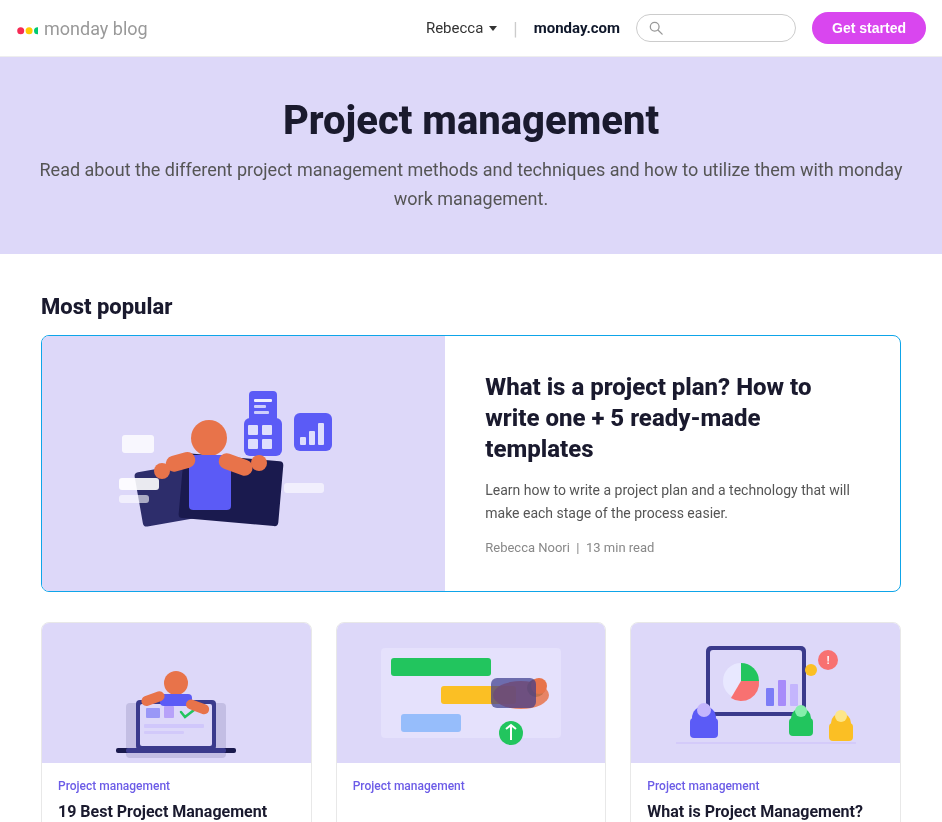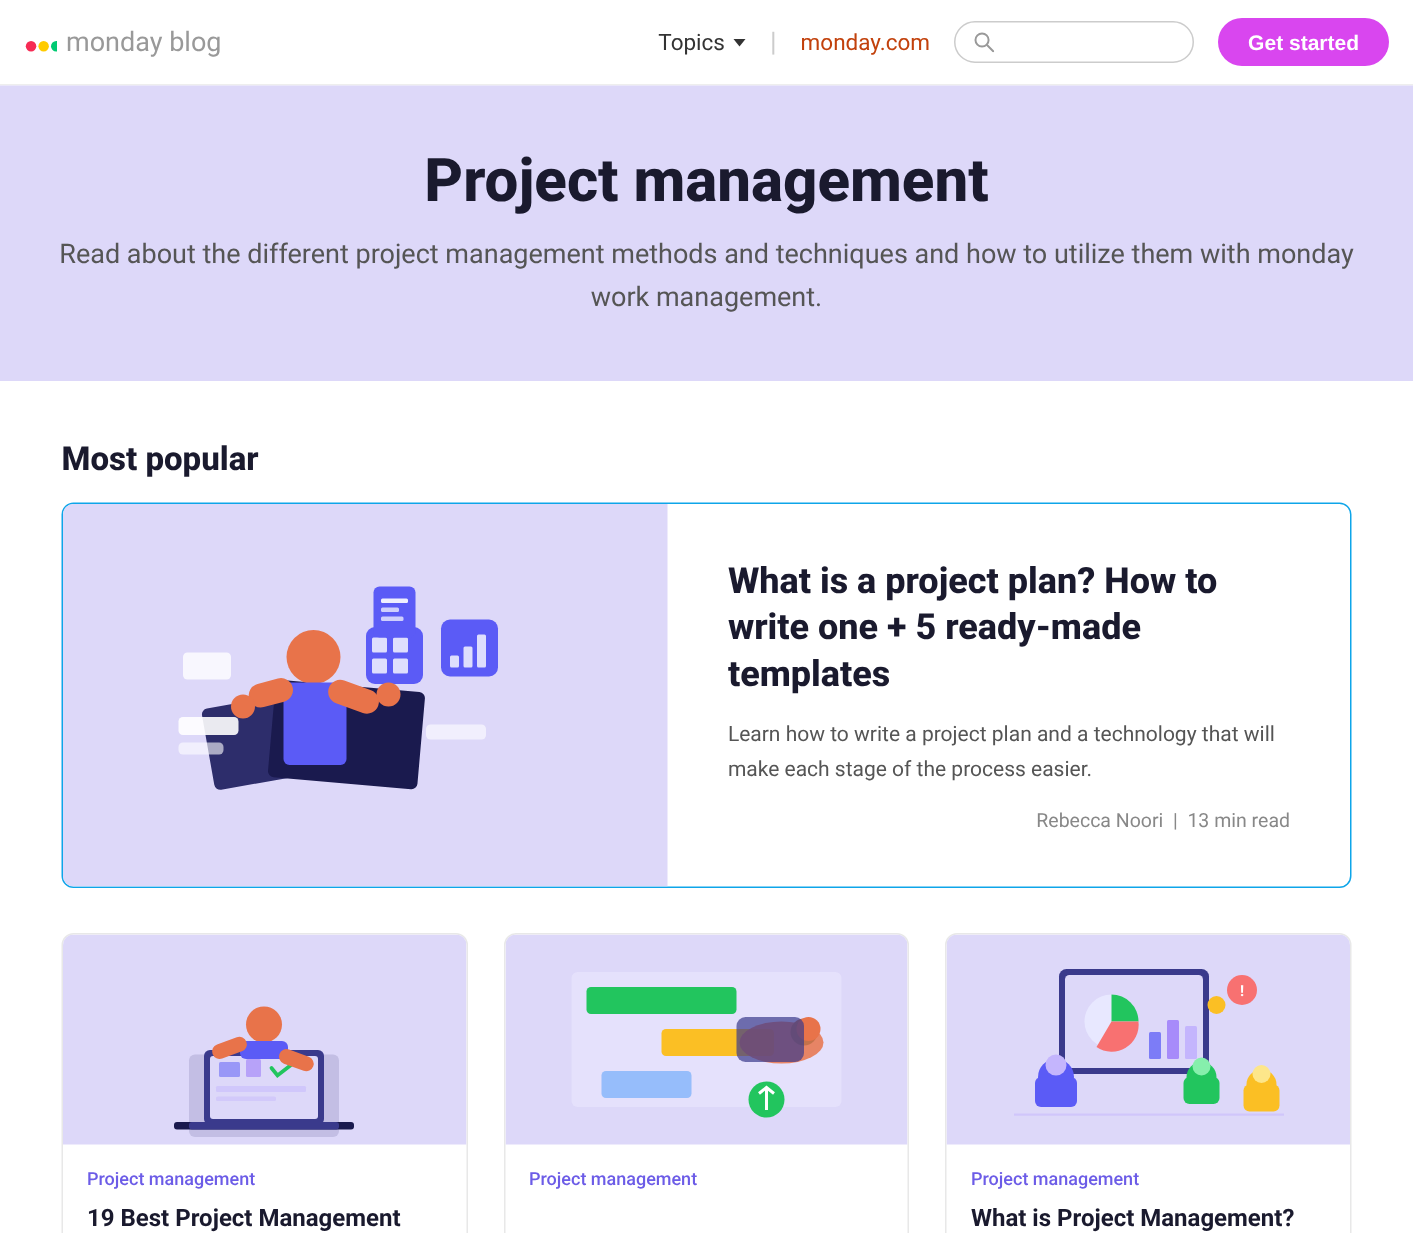--- a/index.html
+++ b/index.html
@@ -41,22 +41,23 @@
       font-size: 15px;
       color: #333;
       cursor: pointer;
     }
     .nav-divider {
       color: #ccc;
       font-size: 18px;
     }
     .nav-link {
       font-size: 15px;
-      color: #c2410c;
+      color: #0f172a;
       cursor: pointer;
+      font-weight: bold;
     }
     .search-box {
       display: flex;
       align-items: center;
       border: 1px solid #ccc;
       border-radius: 20px;
       padding: 5px 12px;
       gap: 6px;
       width: 160px;
     }
@@ -146,21 +147,20 @@
     }
     .featured-desc {
       font-size: 14px;
       color: #555;
       line-height: 1.6;
       margin-bottom: 16px;
     }
     .featured-meta {
       font-size: 13px;
       color: #888;
-      text-align: right;
     }
 
     
     .article-grid {
       display: grid;
       grid-template-columns: repeat(3, 1fr);
       gap: 24px;
     }
     .article-card {
       border: 1px solid #e8e8e8;
@@ -215,21 +215,21 @@
       <ellipse cx="18" cy="14" rx="5" ry="5" fill="#FFCB00"></ellipse>
       <ellipse cx="30" cy="14" rx="5" ry="5" fill="#00CA72"></ellipse>
     </svg>
     <span class="logo-text">
       <span>monday</span><span style="color:#999;font-weight:400"> blog</span>
     </span>
   </div>
 
   <div class="nav-area">
     <div class="nav-topics">
-      <span>Topics</span>
+      <span>Rebecca</span>
       <span class="chevron-down"></span>
     </div>
     <span class="nav-divider">|</span>
     <a class="nav-link">monday.com</a>
     <div class="search-box">
       <svg class="search-icon-svg" width="14" height="14" viewBox="0 0 16 16" fill="none">
         <circle cx="6.5" cy="6.5" r="5" stroke="#999" stroke-width="1.5"></circle>
         <line x1="10.5" y1="10.5" x2="15" y2="15" stroke="#999" stroke-width="1.5" stroke-linecap="round"></line>
       </svg>
       <input class="search-input" type="text" placeholder="" style="">

